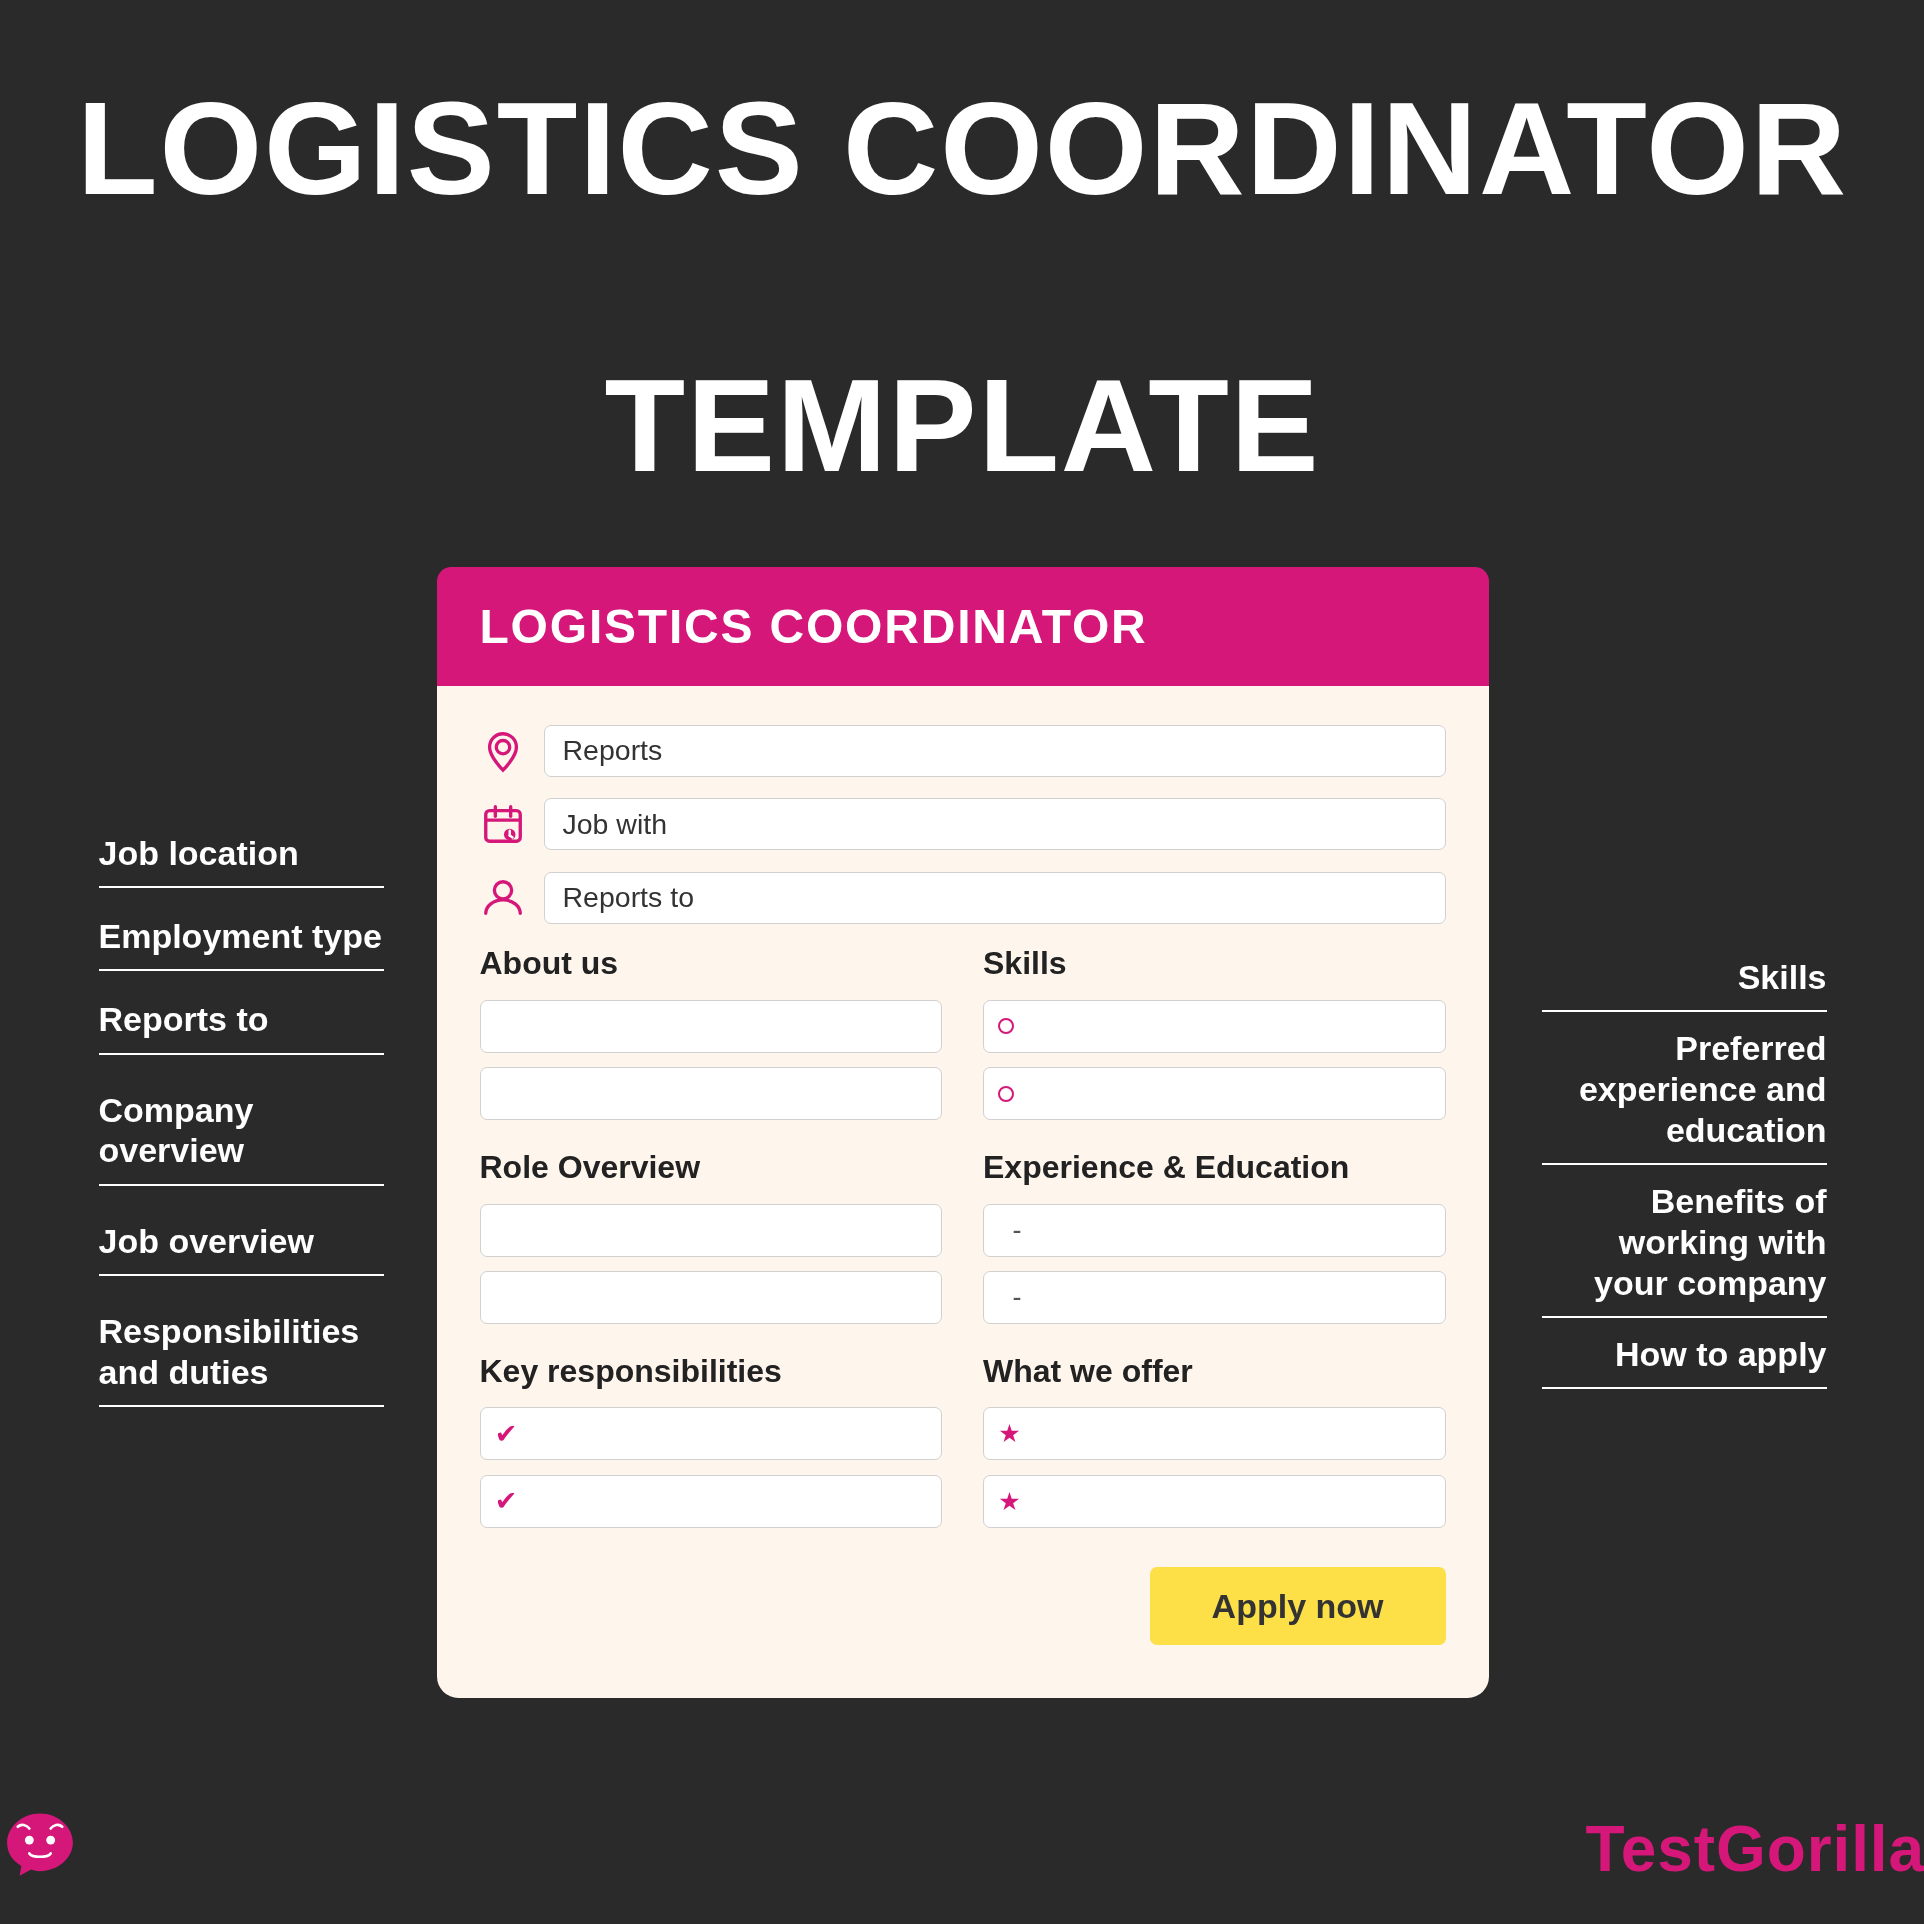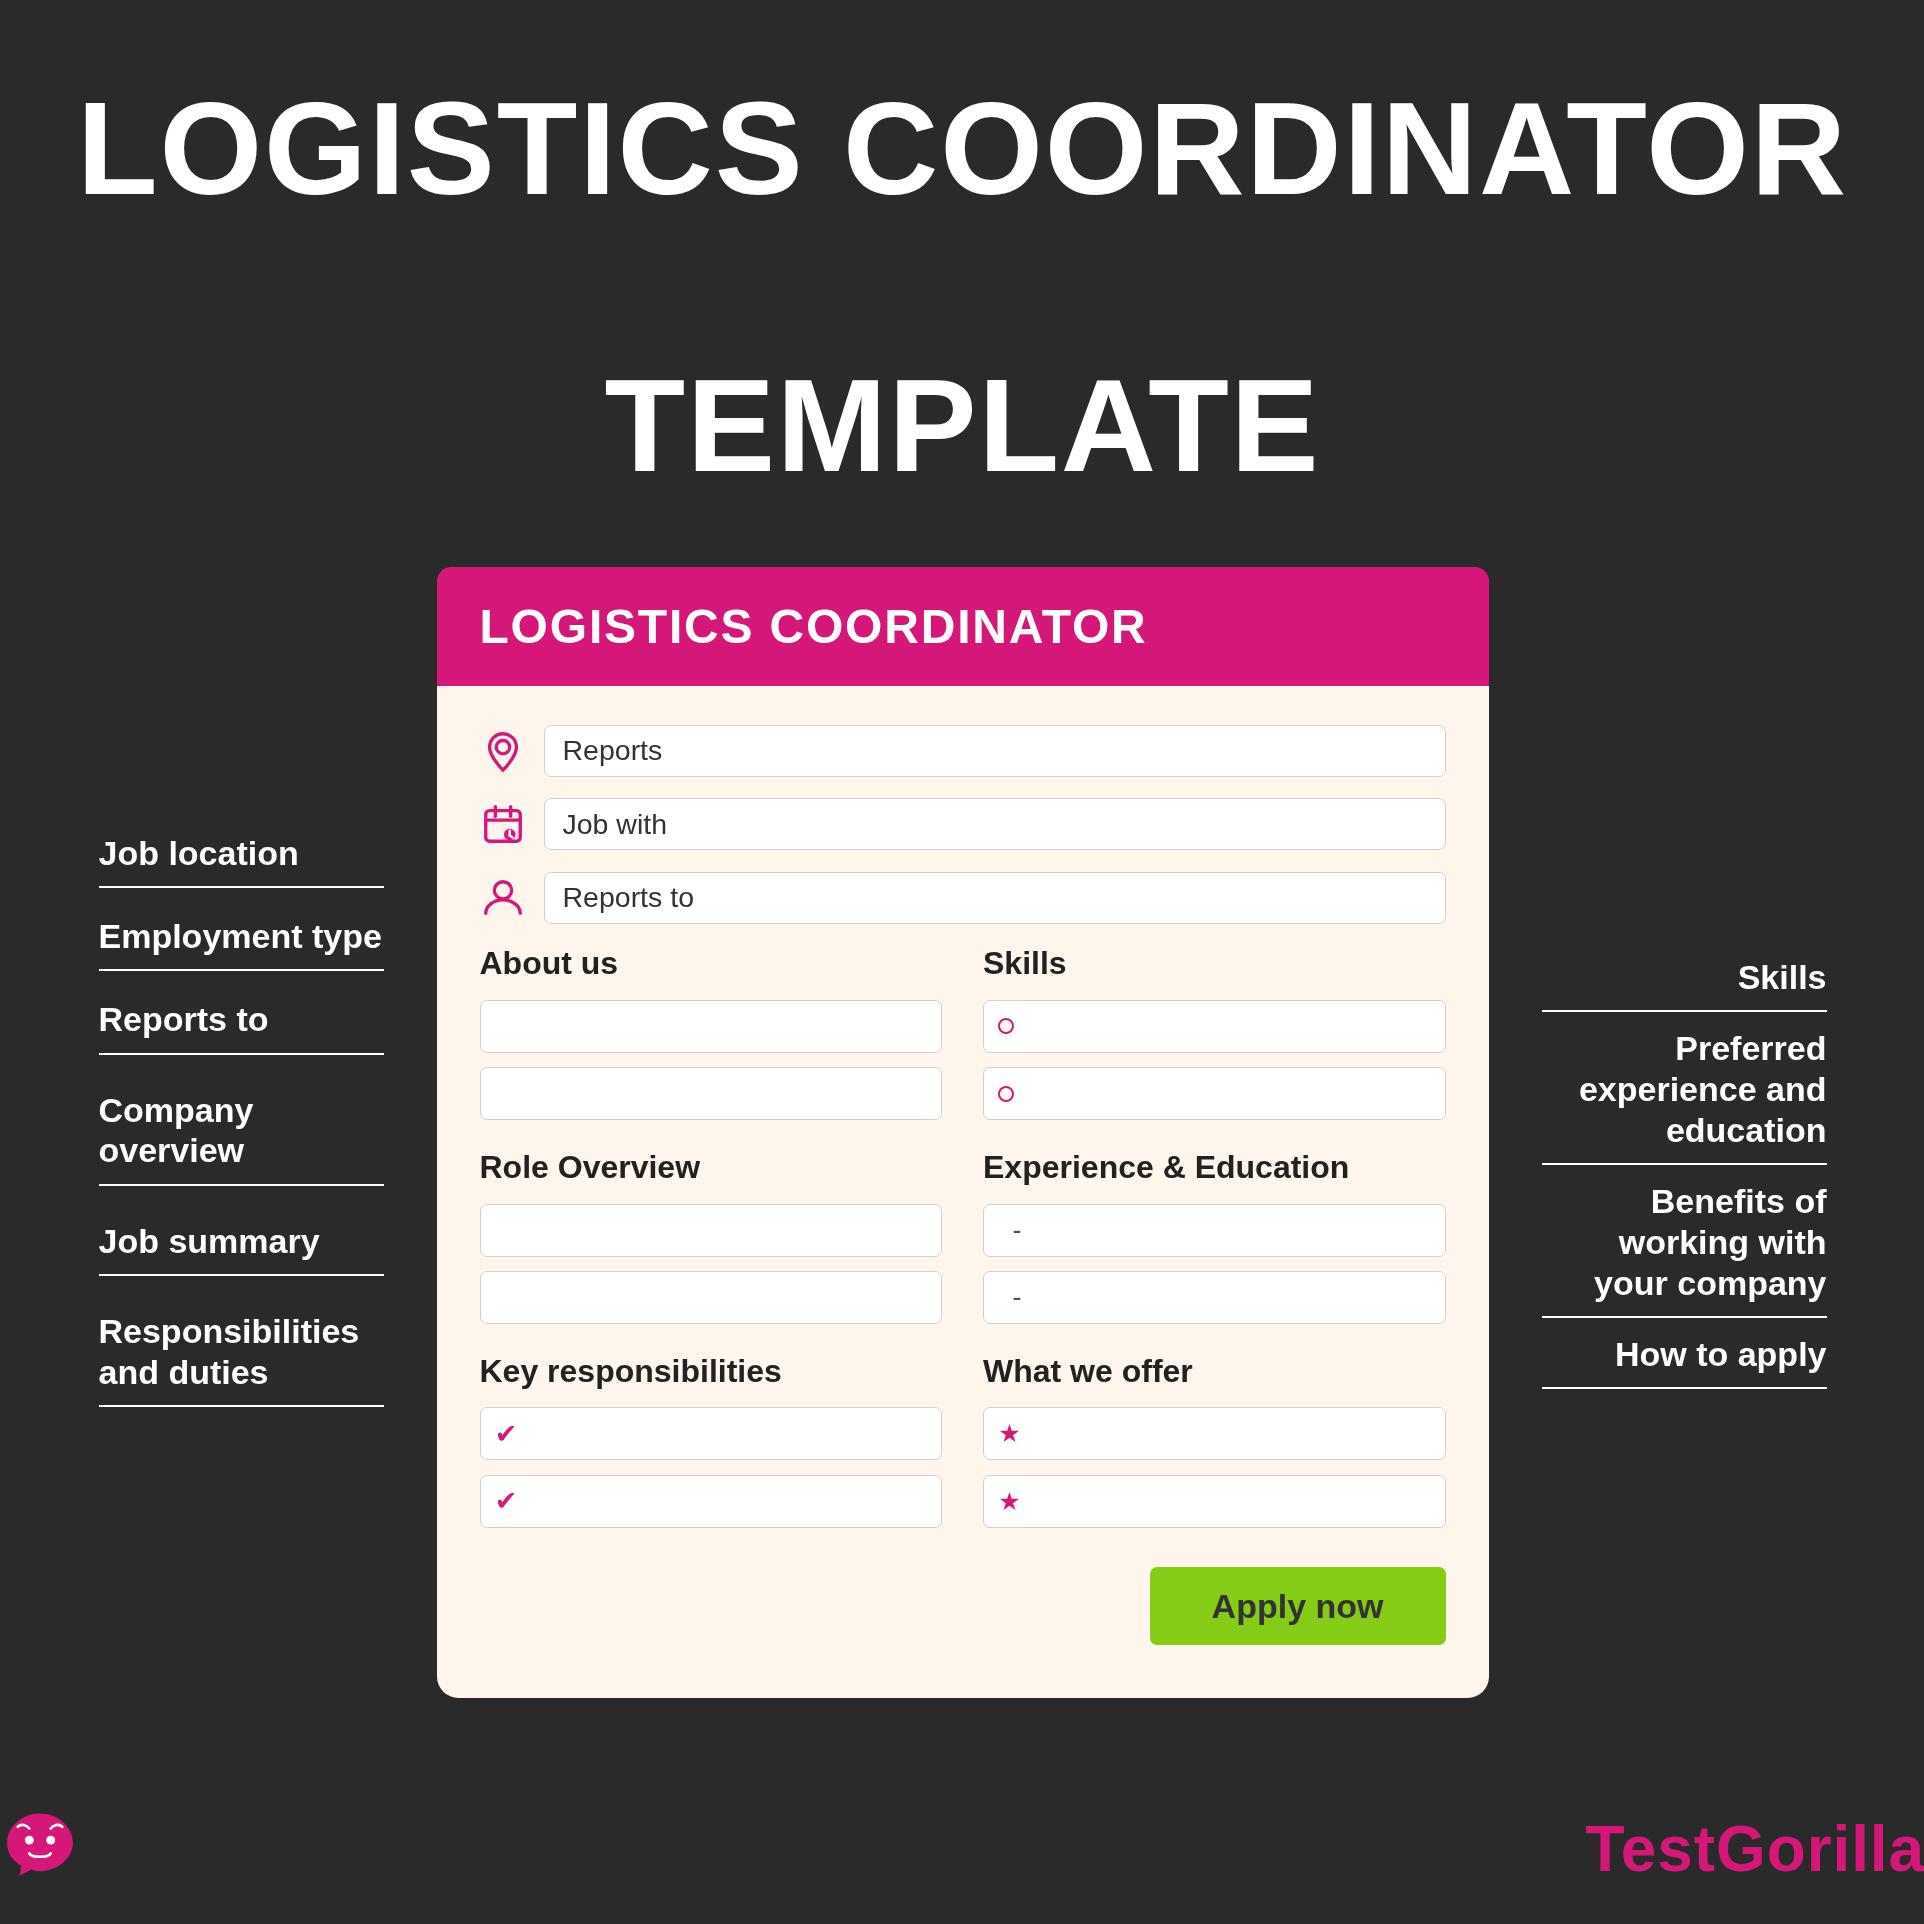--- a/index.html
+++ b/index.html
@@ -190,21 +190,21 @@
 
     
     .apply-row {
       display: flex;
       justify-content: flex-end;
       margin-top: 21.4px;
       padding: 0 43px;
     }
 
     .apply-button {
-      background-color: #84cc16;
+      background-color: #fde047;
       color: #333;
       font-size: 34px;
       font-weight: 700;
       padding: 19.6px 62px;
       border-radius: 7.1px;
       border: none;
       font-family: Arial, sans-serif;
       cursor: pointer;
     }
 
@@ -267,21 +267,21 @@
   </h1>
 </div>
 
 <div class="content-area">
 
   <div class="left-sidebar">
     <div class="left-sidebar-item">Job location</div>
     <div class="left-sidebar-item">Employment type</div>
     <div class="left-sidebar-item">Reports to</div>
     <div class="left-sidebar-item tall">Company overview</div>
-    <div class="left-sidebar-item tall">Job summary</div>
+    <div class="left-sidebar-item tall">Job overview</div>
     <div class="left-sidebar-item tall">Responsibilities and duties</div>
   </div>
 
   <div class="center-card">
 
     <div class="card-header">
       <div class="card-header-title">LOGISTICS COORDINATOR</div>
     </div>
 
     <div class="card-body">

